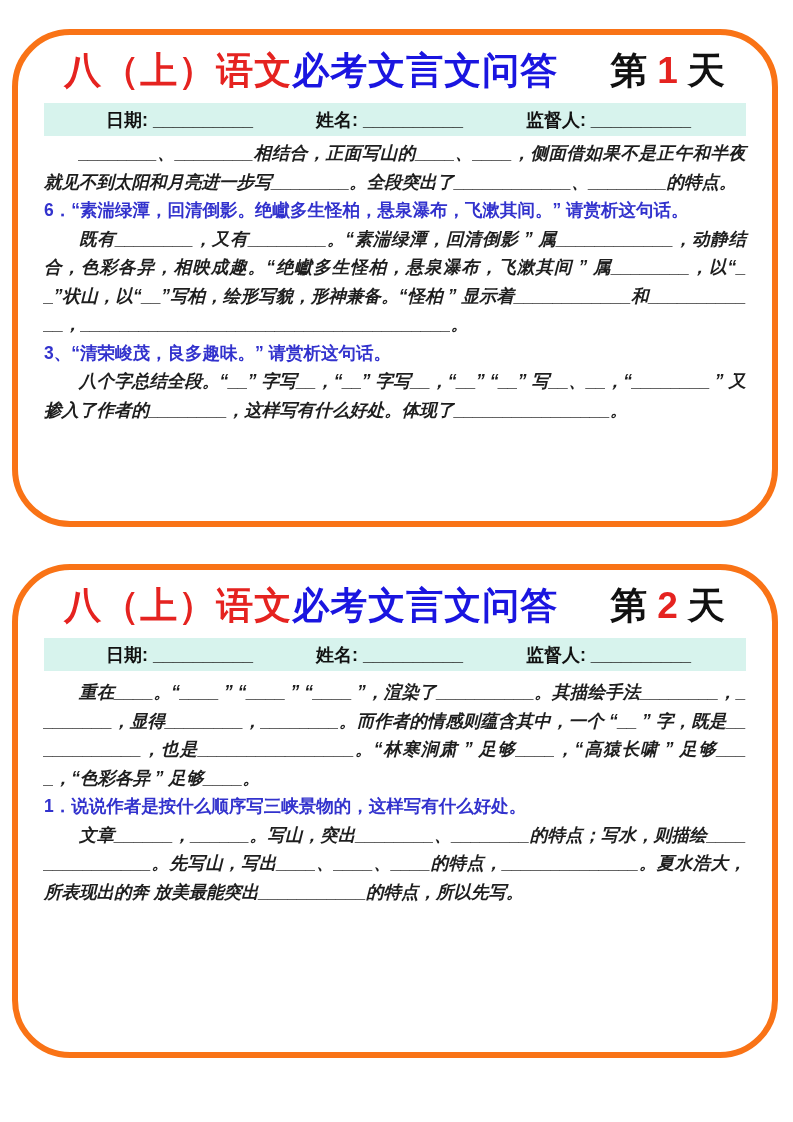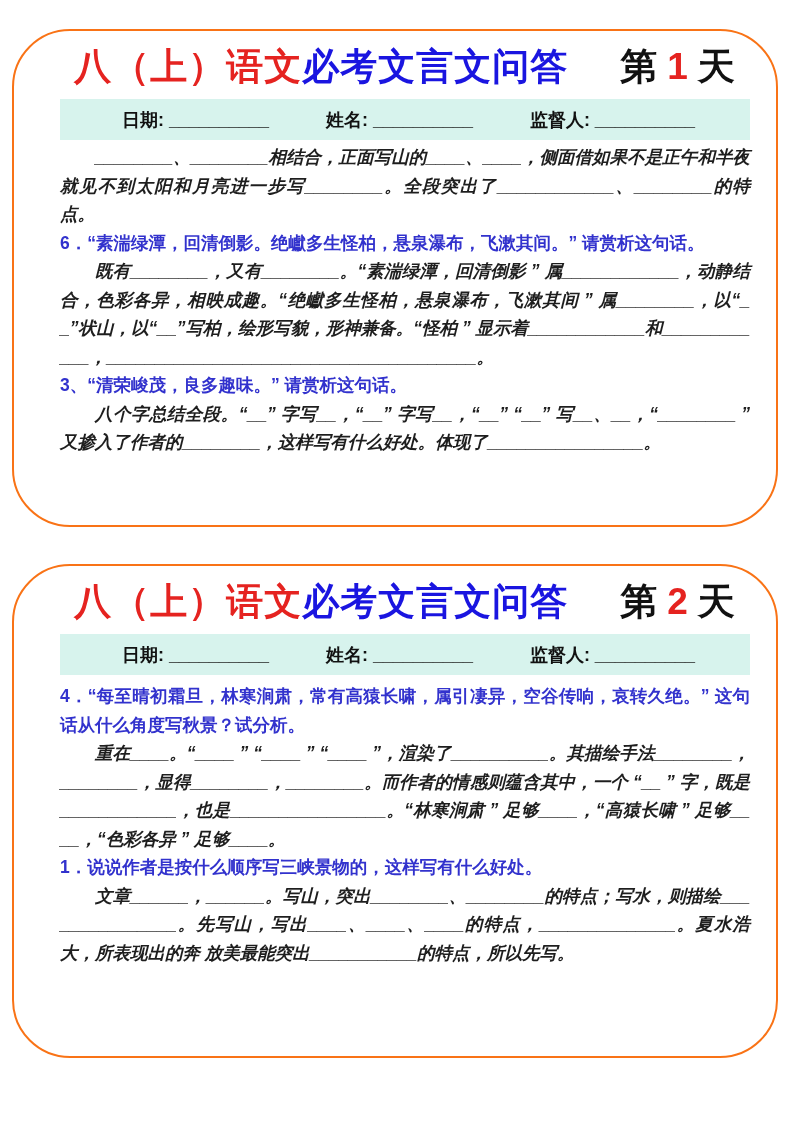--- a/index.html
+++ b/index.html
@@ -13,45 +13,44 @@
     position: relative;
     font-family: "Liberation Sans", "DejaVu Sans", sans-serif;
     font-weight: bold;
     overflow: hidden;
   }
   .card {
     position: absolute;
     left: 12px;
     width: 766px;
     box-sizing: border-box;
-    border: 2px solid #f97316;
+    border: 6px solid #f97316;
     border-radius: 58px;
     background: #ffffff;
-    padding-left: 20px;
   }
   .card-1 { top: 29px;  height: 498px; }
   .card-2 { top: 564px; height: 494px; }
 
   .card-title {
     display: flex;
     justify-content: center;
     align-items: baseline;
     padding: 11px 0 2px 0;
     font-size: 37px;
     letter-spacing: 1px;
     white-space: nowrap;
   }
   .title-red  { color: #e52320; }
   .title-blue { color: #1a15e0; }
   .day-group  { margin-left: 52px; color: #111111; display: inline-flex; gap: 9px; align-items: baseline; }
   .day-number { color: #e52320; }
 
   .info-bar {
     margin: 5px 26px 3px 26px;
-    height: 41px;
+    height: 33px;
     background: #d7f3ed;
     display: flex;
     align-items: center;
     font-size: 18px;
     color: #111111;
     box-sizing: border-box;
     padding: 0 55px 0 62px;
     justify-content: space-between;
     white-space: nowrap;
   }
@@ -111,18 +110,17 @@
         <span class="day-number">2</span>
         <span>天</span>
       </span>
   </div>
   <div class="info-bar">
     <span>日期: __________</span>
     <span>姓名: __________</span>
     <span>监督人: __________</span>
   </div>
   <div class="qa" style="padding-top:4px;">
-    <p class="question">4．“每至晴初霜旦，林寒涧肃，常有高猿长啸，属引凄异，空谷传响，哀转久绝。” 这句话从什么角度写秋景？试分析。</p>
     <p class="answer">重在____。“____ ” “____ ” “____ ”，渲染了__________。其描绘手法________，________，显得________，________。而作者的情感则蕴含其中，一个 “__ ” 字，既是____________，也是________________。“林寒涧肃 ” 足够____，“高猿长啸 ” 足够____，“色彩各异 ” 足够____。</p>
     <p class="question">1．说说作者是按什么顺序写三峡景物的，这样写有什么好处。</p>
     <p class="answer">文章______，______。写山，突出________、________的特点；写水，则描绘_______________。先写山，写出____、____、____的特点，______________。夏水浩大，所表现出的奔 放美最能突出___________的特点，所以先写。</p>
   </div>
 </div>
 
 </body></html>

